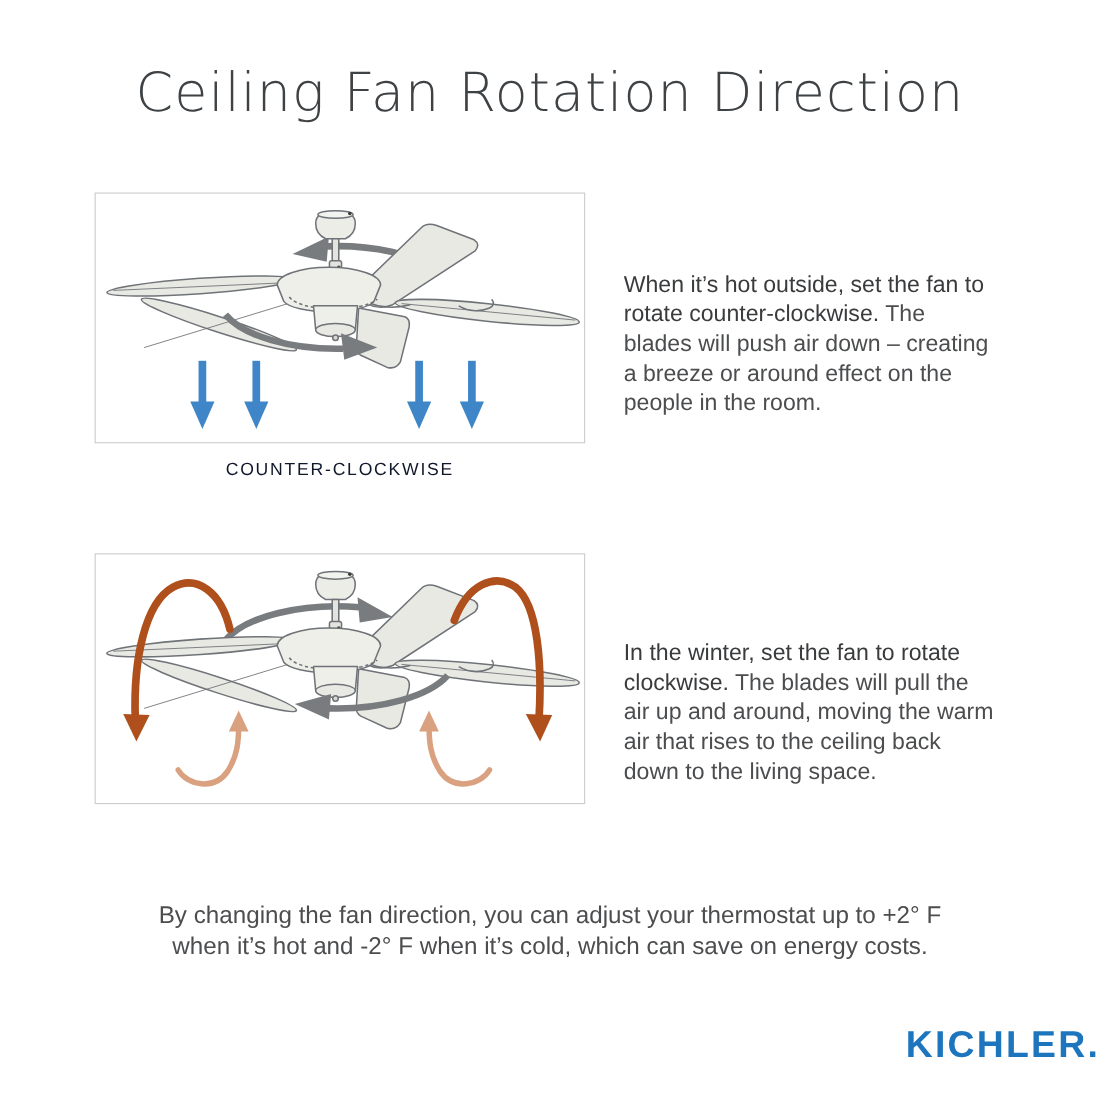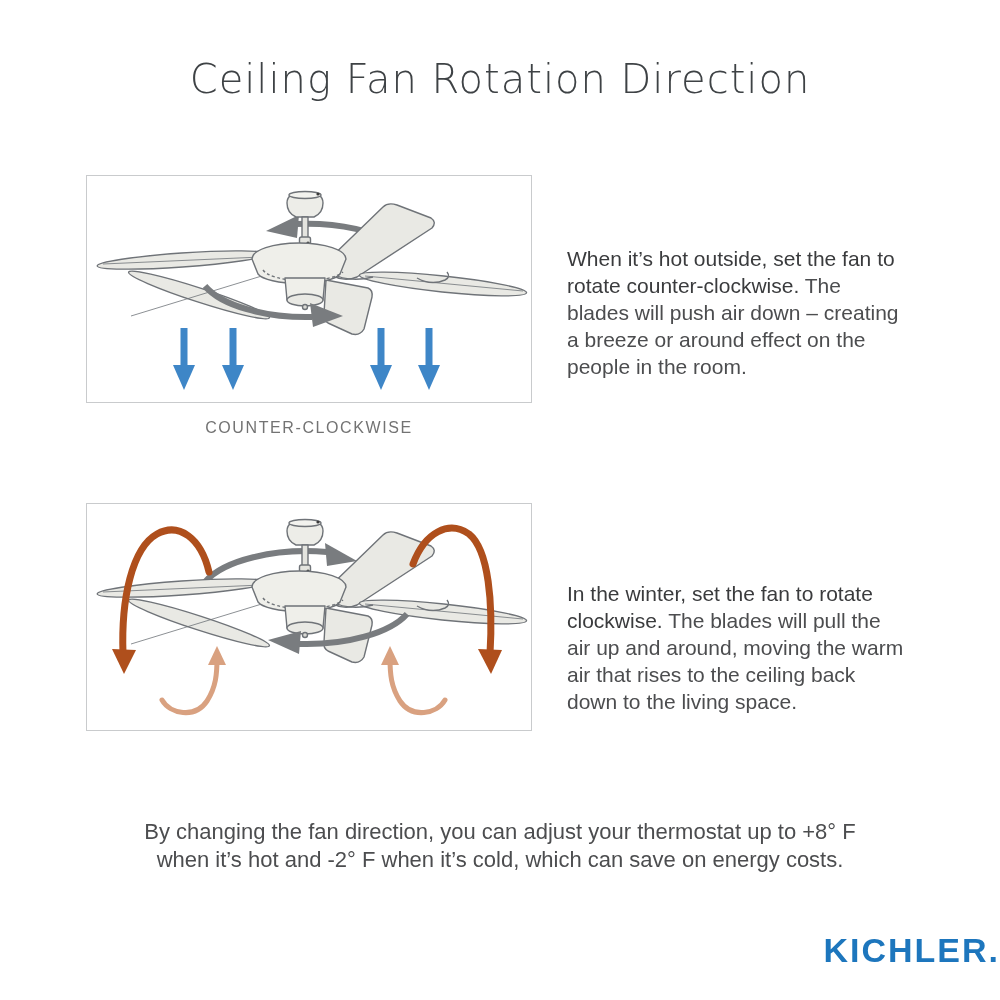--- a/index.html
+++ b/index.html
@@ -3,32 +3,32 @@
 <meta charset="utf-8">
 <style>
   html,body{margin:0;padding:0;background:#ffffff;}
   .page{
     position:relative;width:1000px;height:1000px;background:#ffffff;overflow:hidden;
     font-family:"Liberation Sans",sans-serif;color:#3E4245;
   }
   .title{
     position:absolute;left:0;right:0;top:56px;text-align:center;
     font-family:"DejaVu Sans","Liberation Sans",sans-serif;
-    font-weight:200;font-size:40px;letter-spacing:1px;color:#3E4245;
+    font-weight:200;font-size:49px;letter-spacing:1px;color:#3E4245;
   }
   .diagram-box{
     position:absolute;left:86px;width:444px;height:226px;
     border:1px solid #C9CBCD;background:#ffffff;
   }
   .box-ccw{top:175px;}
   .box-cw{top:503px;}
   .diagram-box svg{display:block;width:100%;height:100%;}
   .diagram-label{
     position:absolute;left:86px;width:446px;text-align:center;
-    font-size:16px;letter-spacing:1.6px;color:#737373;
+    font-size:16px;letter-spacing:1.6px;color:#0f172a;
   }
   .label-ccw{top:419px;}
   .label-cw{top:747px;}
   .text-block{
     position:absolute;left:567px;width:340px;
     font-size:21px;line-height:27px;color:#4C4D4F;
   }
   .text-block .lead{font-weight:400;color:#3A3B3D;}
   .text-ccw{top:224px;}
   .text-cw{top:559px;}
@@ -135,17 +135,17 @@
         <path d="M75,196 C83,210 108,215 120,197 C129,183 130,170 130,154" stroke="#D9A180" stroke-width="5" fill="none" stroke-linecap="round"></path>
         <polygon points="130,142 121,161 139,161"></polygon>
         <path d="M358,196 C350,210 325,215 313,197 C304,183 303,170 303,154" stroke="#D9A180" stroke-width="5" fill="none" stroke-linecap="round"></path>
         <polygon points="303,142 294,161 312,161"></polygon>
       </g>
     </svg>
   </div>
 
   <p class="text-block text-cw"><span class="lead">In the winter, set the fan to rotate clockwise.</span><span> The blades will pull the air up and around, moving the warm air that rises to the ceiling back down to the living space.</span></p>
 
-  <div class="footer-note">By changing the fan direction, you can adjust your thermostat up to +8° F
+  <div class="footer-note">By changing the fan direction, you can adjust your thermostat up to +2° F
 when it’s hot and -2° F when it’s cold, which can save on energy costs.</div>
   <div class="brand">KICHLER.</div>
 
 </div>
 
 </body></html>

